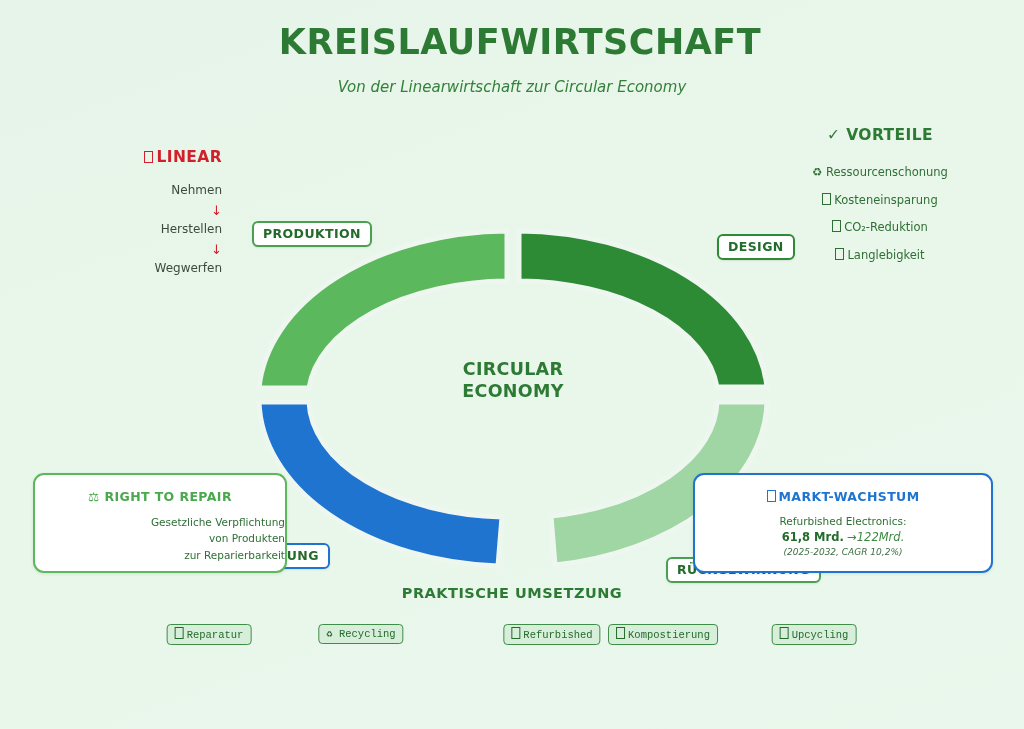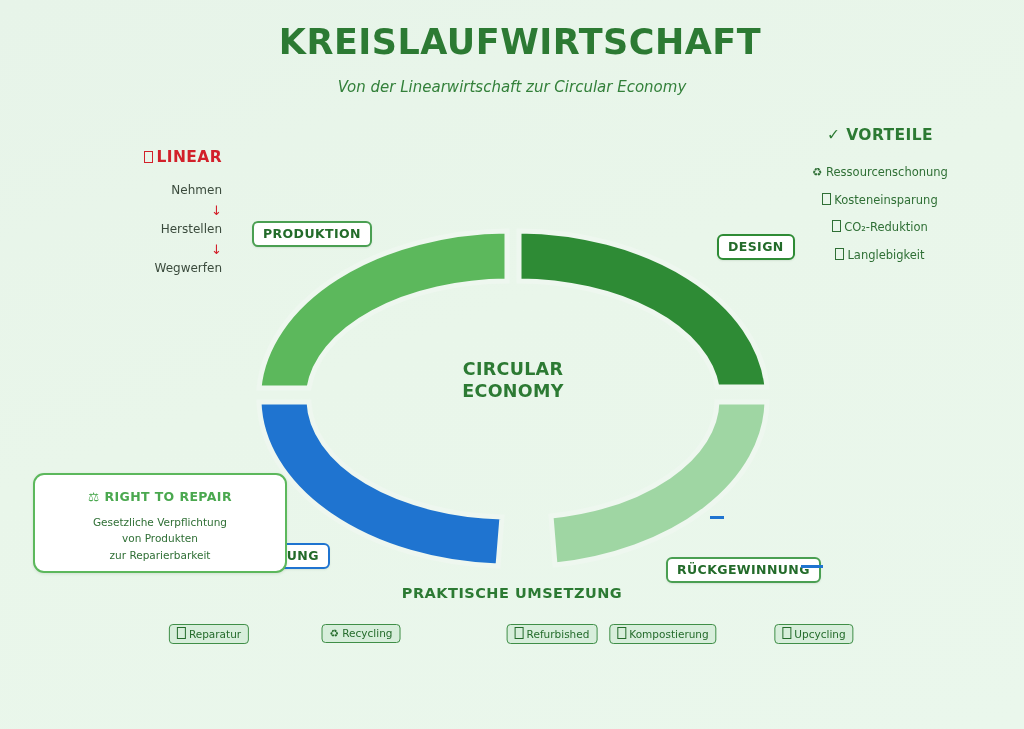--- a/index.html
+++ b/index.html
@@ -79,40 +79,41 @@
     position:absolute;background:#ffffff;border-radius:11px;
     box-shadow:0 1px 3px rgba(40,80,40,.12);
     text-align:center;box-sizing:border-box;
   }
   #box-repair{left:33px;top:473px;width:254px;height:100px;border:2px solid #5cb85c;}
   #box-market{left:693px;top:473px;width:300px;height:100px;border:2px solid #1f74d0;}
   .info h4{margin:0;padding-top:14px;font-size:12.5px;font-weight:bold;letter-spacing:.4px;}
   #box-repair h4{color:#4aa84f;}
   #box-market h4{color:#1f74d0;}
   .info .line{font-size:10.5px;color:#2f6f35;line-height:1.55;}
-  #box-repair .body{margin-top:10px;}
+  #box-repair .body{margin-top:10px;text-align:right;}
   #box-market .body{margin-top:9px;}
   .mk-strong{font-weight:bold;color:#236b2a;font-size:11.5px;}
   .mk-ital{font-style:italic;color:#3c8a43;font-size:11.5px;}
   .mk-note{font-style:italic;font-size:9px;color:#3a6e40;}
 
   
   .conn{position:absolute;background:#1f74d0;}
 
   
   .praktisch{
     position:absolute;left:0;right:0;top:585px;text-align:center;
     font-size:14.5px;font-weight:bold;color:#2c7a33;letter-spacing:.5px;
   }
   .tagrow{position:absolute;left:0;right:0;top:624px;height:20px;}
   .tag{
     position:absolute;top:0;transform:translateX(-50%);
     background:#d7eedb;border:1.5px solid #3f8e47;border-radius:4px;
     padding:2px 7px 3px;font-size:10.5px;color:#246b2b;white-space:nowrap;
     box-sizing:border-box;
+    font-family:Liberation Mono, monospace;
   }
 </style>
 </head>
 <body>
 
 <div class="stage">
 
   <div class="title">KREISLAUFWIRTSCHAFT</div>
   <div class="subtitle">Von der Linearwirtschaft zur Circular Economy</div>
 
@@ -184,20 +185,33 @@
       <span>⚖</span>
       <span>RIGHT TO REPAIR</span>
     </h4>
     <div class="body">
       <div class="line">Gesetzliche Verpflichtung</div>
       <div class="line">von Produkten</div>
       <div class="line">zur Reparierbarkeit</div>
     </div>
   </div>
 
+  <div class="info" id="box-market">
+    <h4>
+      <span class="tofu"></span><span>MARKT-WACHSTUM</span>
+    </h4>
+    <div class="body">
+      <div class="line">Refurbished Electronics:</div>
+      <div class="line">
+        <span class="mk-strong">61,8 Mrd.</span>
+        <span class="mk-ital">→</span><span class="mk-ital">122Mrd.</span>
+      </div>
+      <div class="mk-note">(2025-2032, CAGR 10,2%)</div>
+    </div>
+  </div>
 
   <div class="praktisch">PRAKTISCHE UMSETZUNG</div>
 
   <div class="tagrow">
     <div class="tag" style="left:209px;">
       <span class="tofu"></span><span>Reparatur</span>
     </div>
     <div class="tag" style="left:361px;">
       <span>♻</span>
       <span>Recycling</span>

